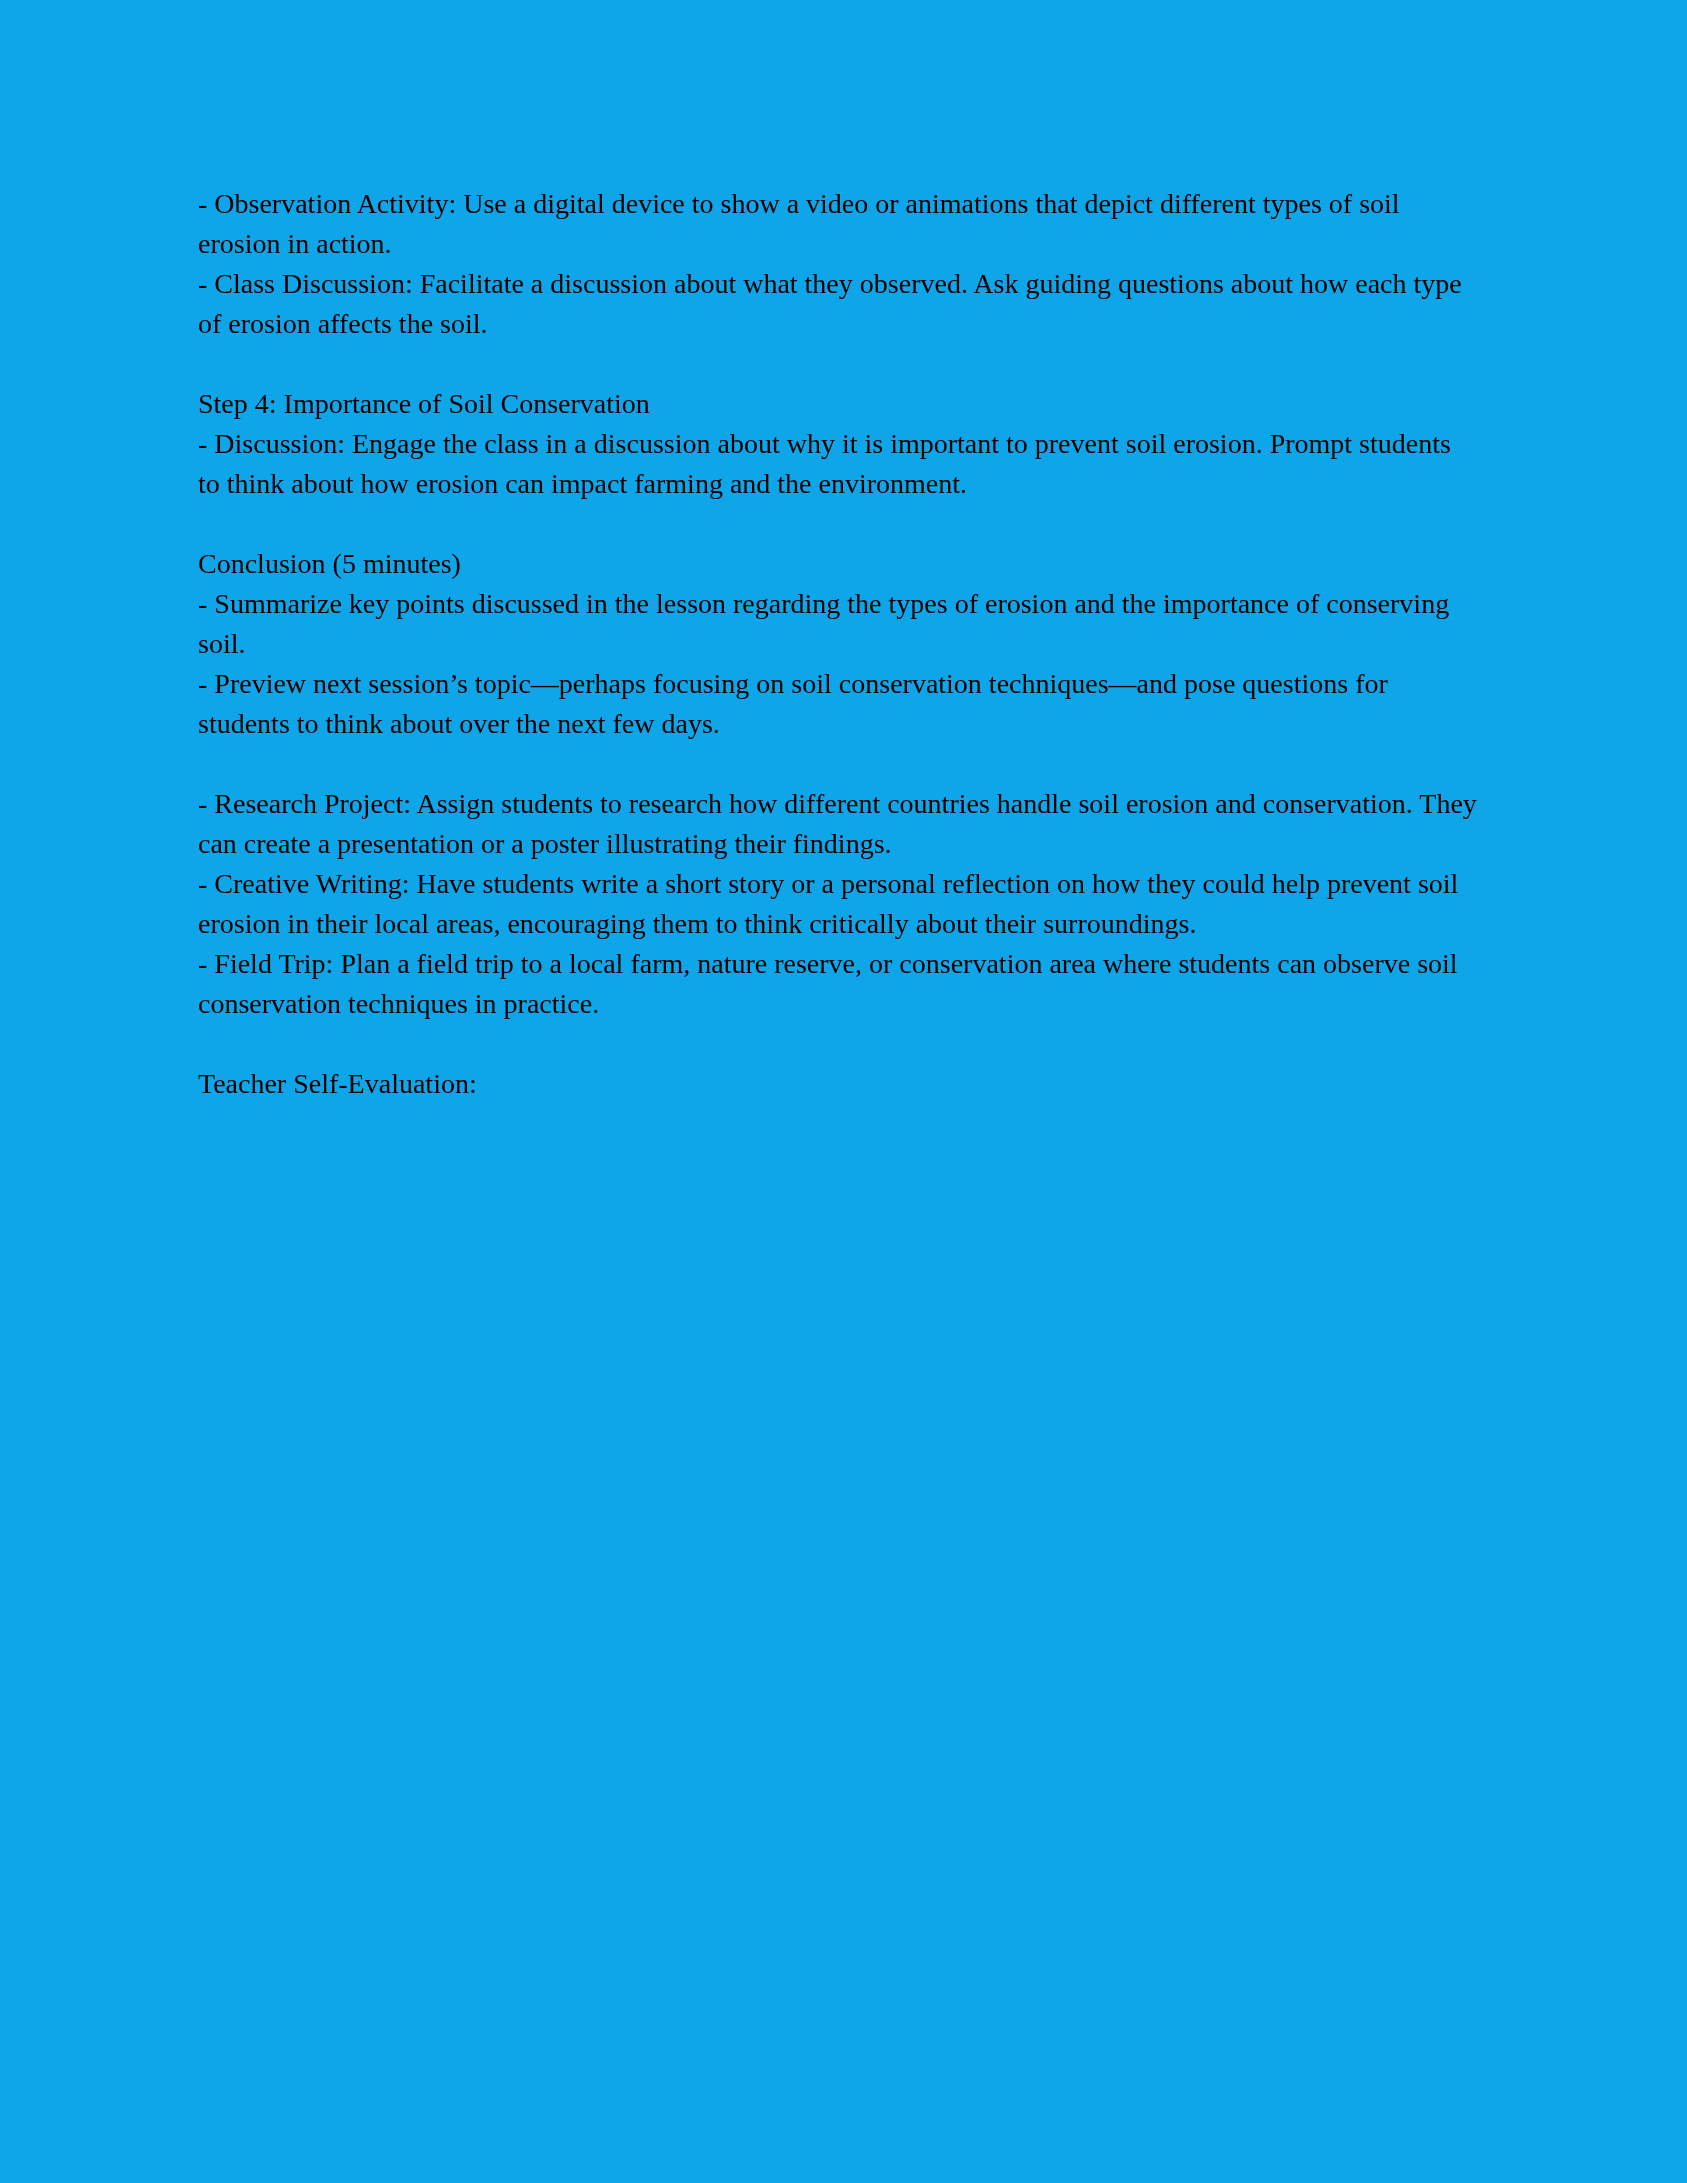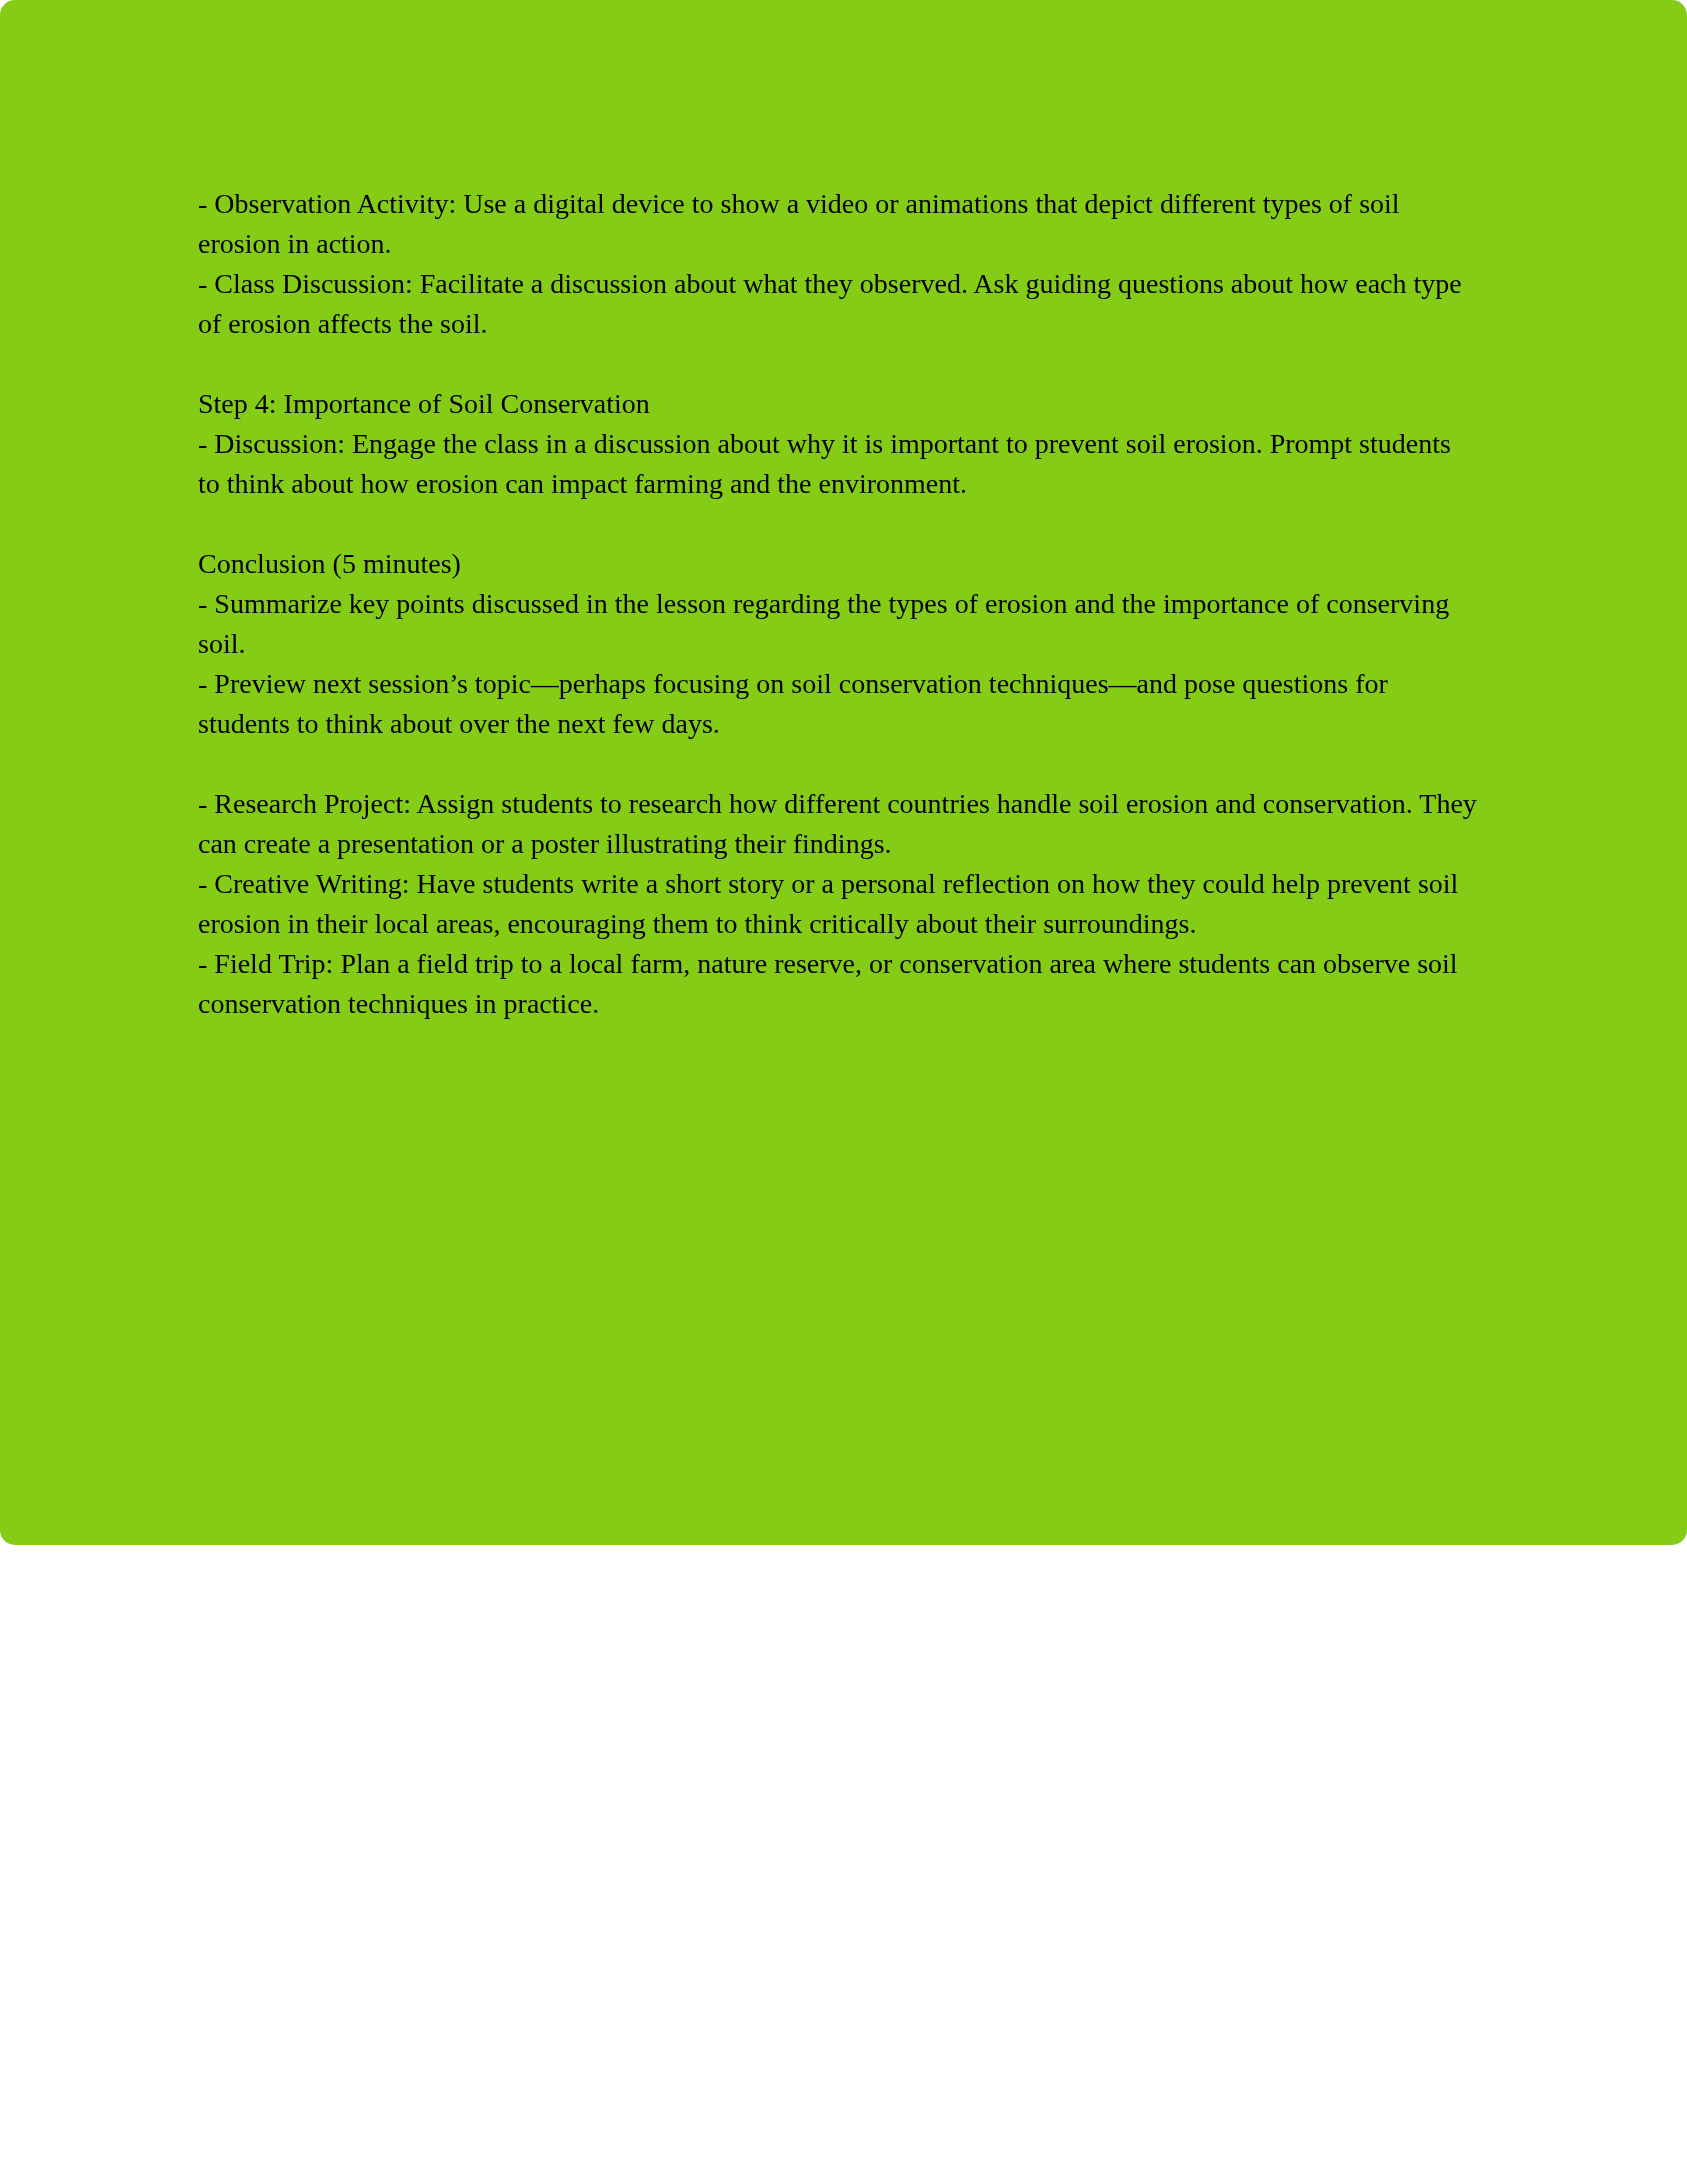--- a/index.html
+++ b/index.html
@@ -10,24 +10,23 @@
   body {
     width: 1687px;
     height: 2183px;
     font-family: "Liberation Serif", "DejaVu Serif", serif;
     color: #000000;
     -webkit-font-smoothing: antialiased;
   }
   .page {
     position: relative;
     width: 1687px;
-    height: 1545px;
-    background: #84cc16;
+    height: 2183px;
+    background: #0ea5e9;
     overflow: hidden;
-    border-radius: 15px;
   }
   .content {
     position: absolute;
     left: 198px;
     top: 184px;
     width: 1280px;
   }
   .para {
     font-size: 28px;
     line-height: 40px;
@@ -77,16 +76,17 @@
 
 
     <p class="para block">- Research Project: Assign students to research how different countries handle soil erosion and conservation. They can create a presentation or a poster illustrating their findings.</p>
 
     <p class="para block">- Creative Writing: Have students write a short story or a personal reflection on how they could help prevent soil erosion in their local areas, encouraging them to think critically about their surroundings.</p>
 
     <p class="para block">- Field Trip: Plan a field trip to a local farm, nature reserve, or conservation area where students can observe soil conservation techniques in practice.</p>
 
     <div class="spacer"></div>
 
+    <p class="para block bold">Teacher Self-Evaluation:</p>
 
   </div>
 </div>
 
 
 </body></html>

